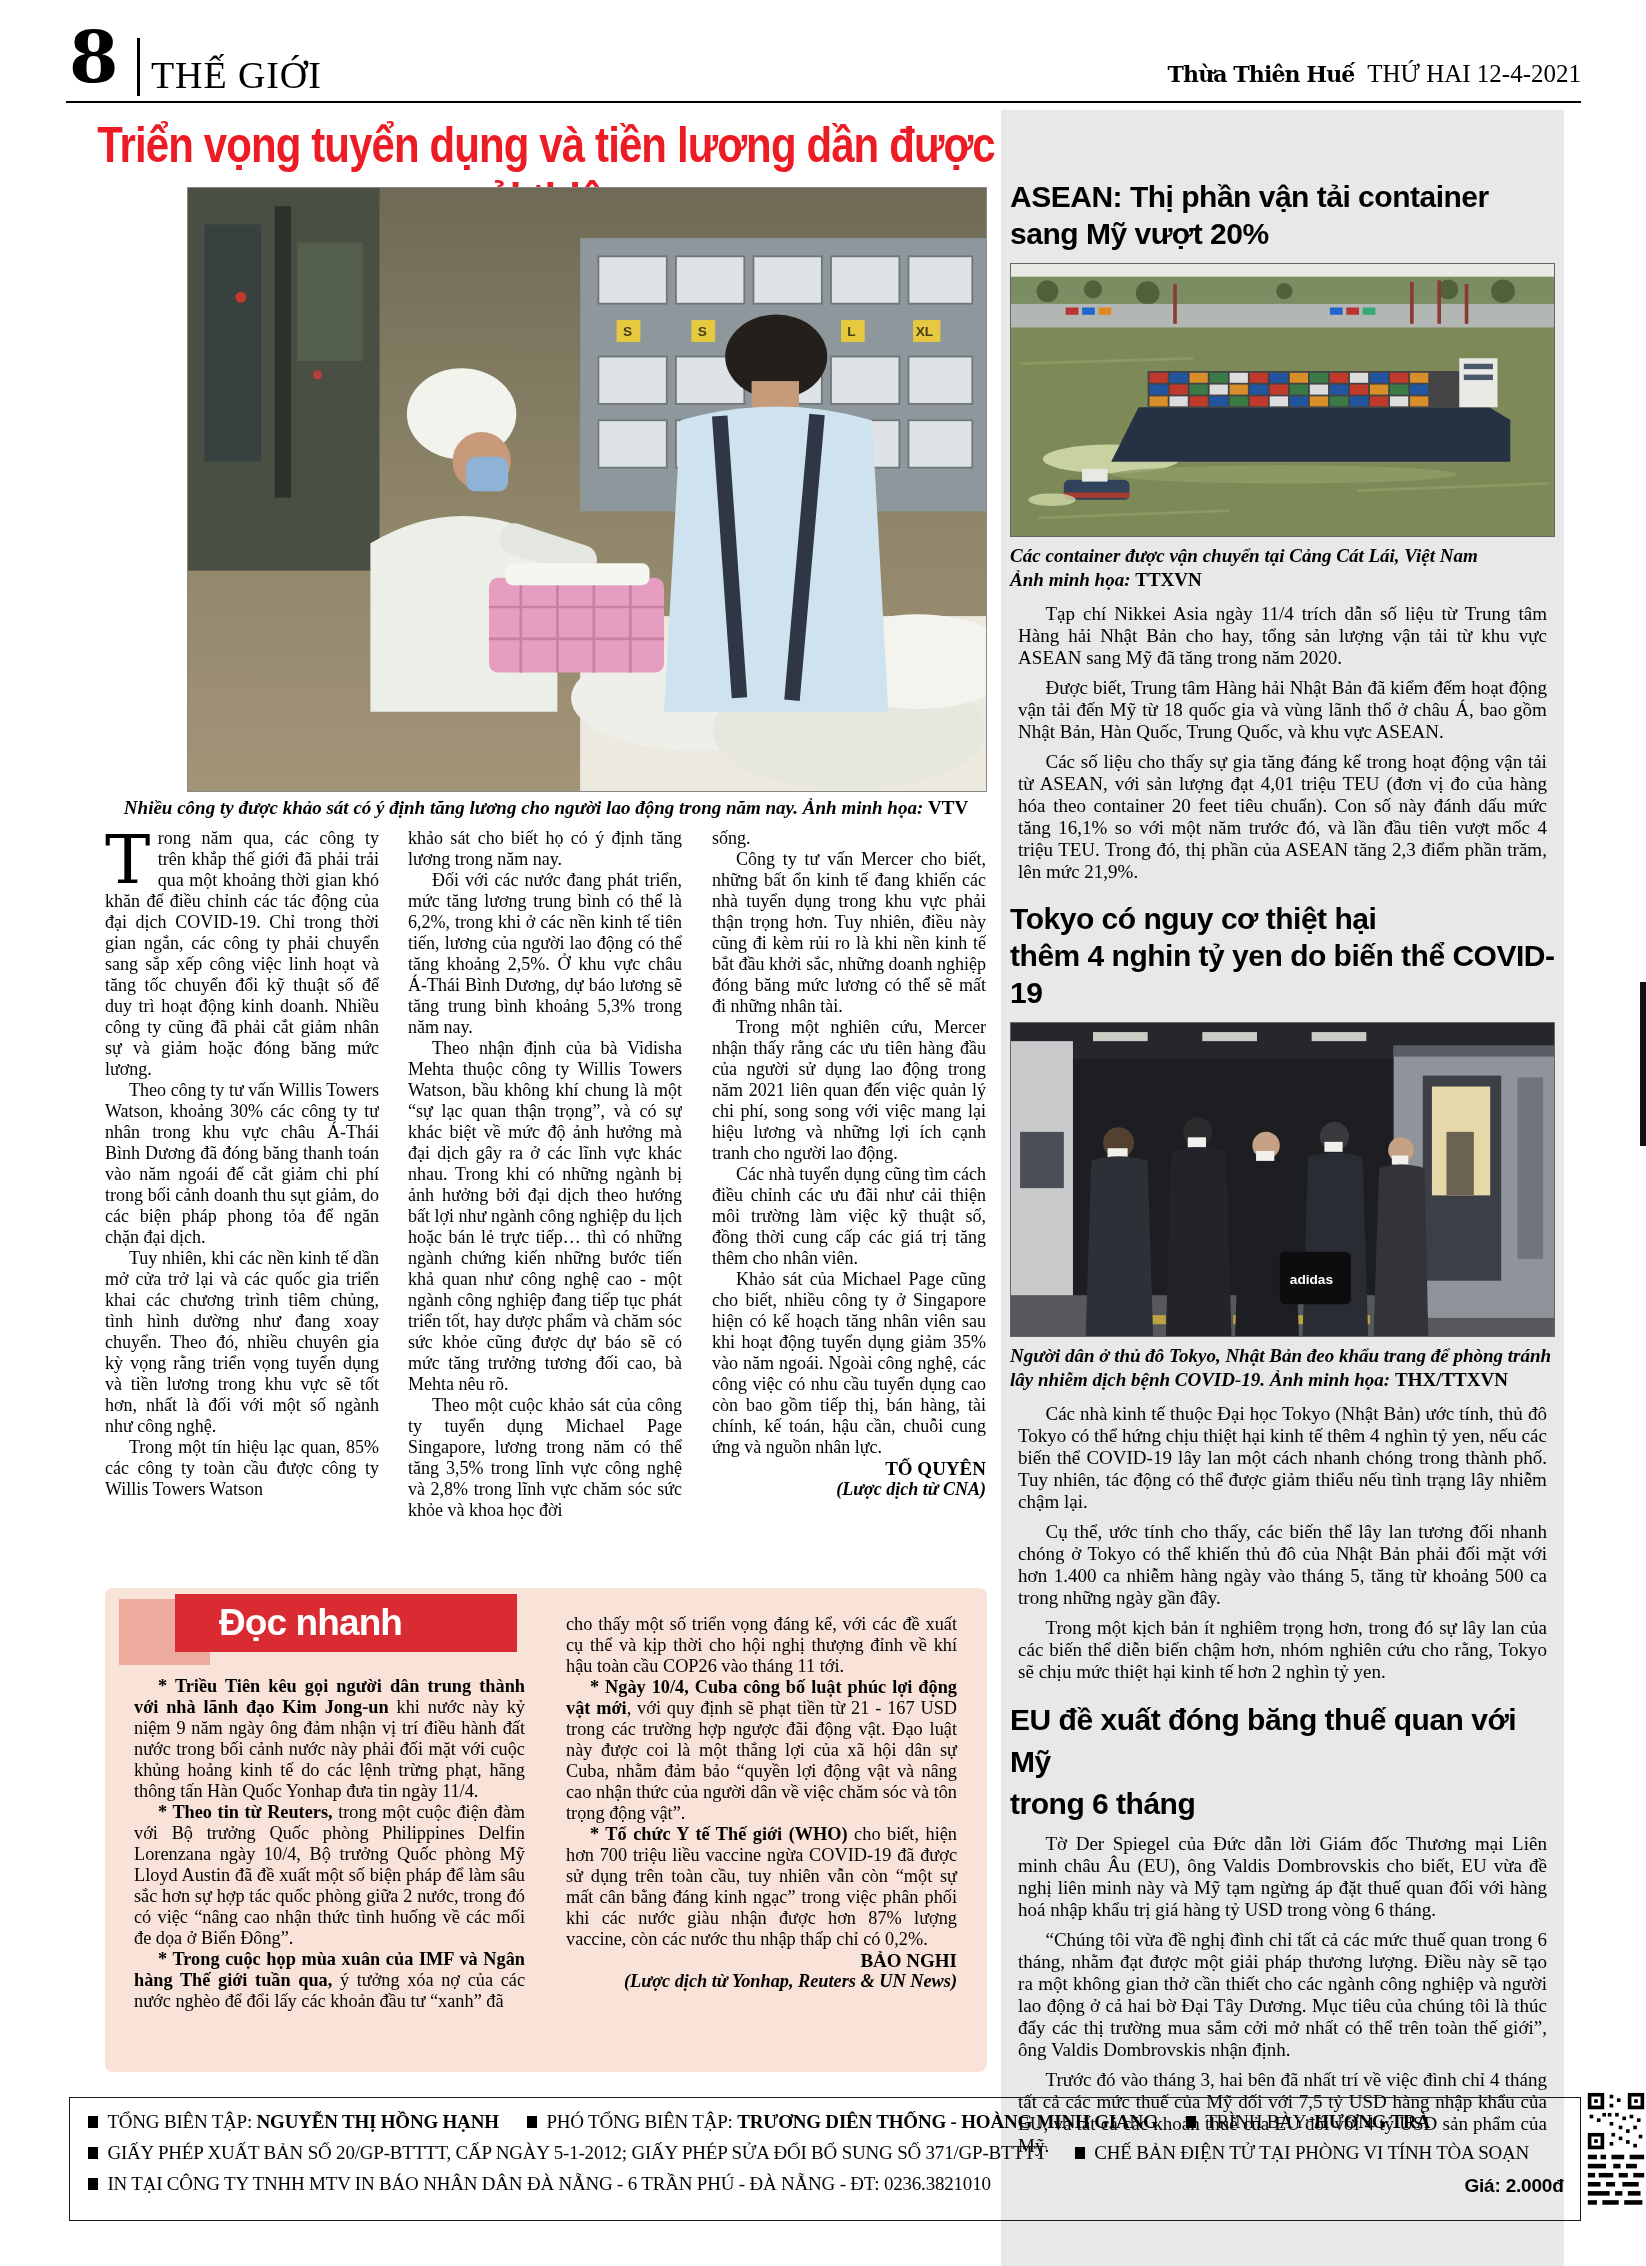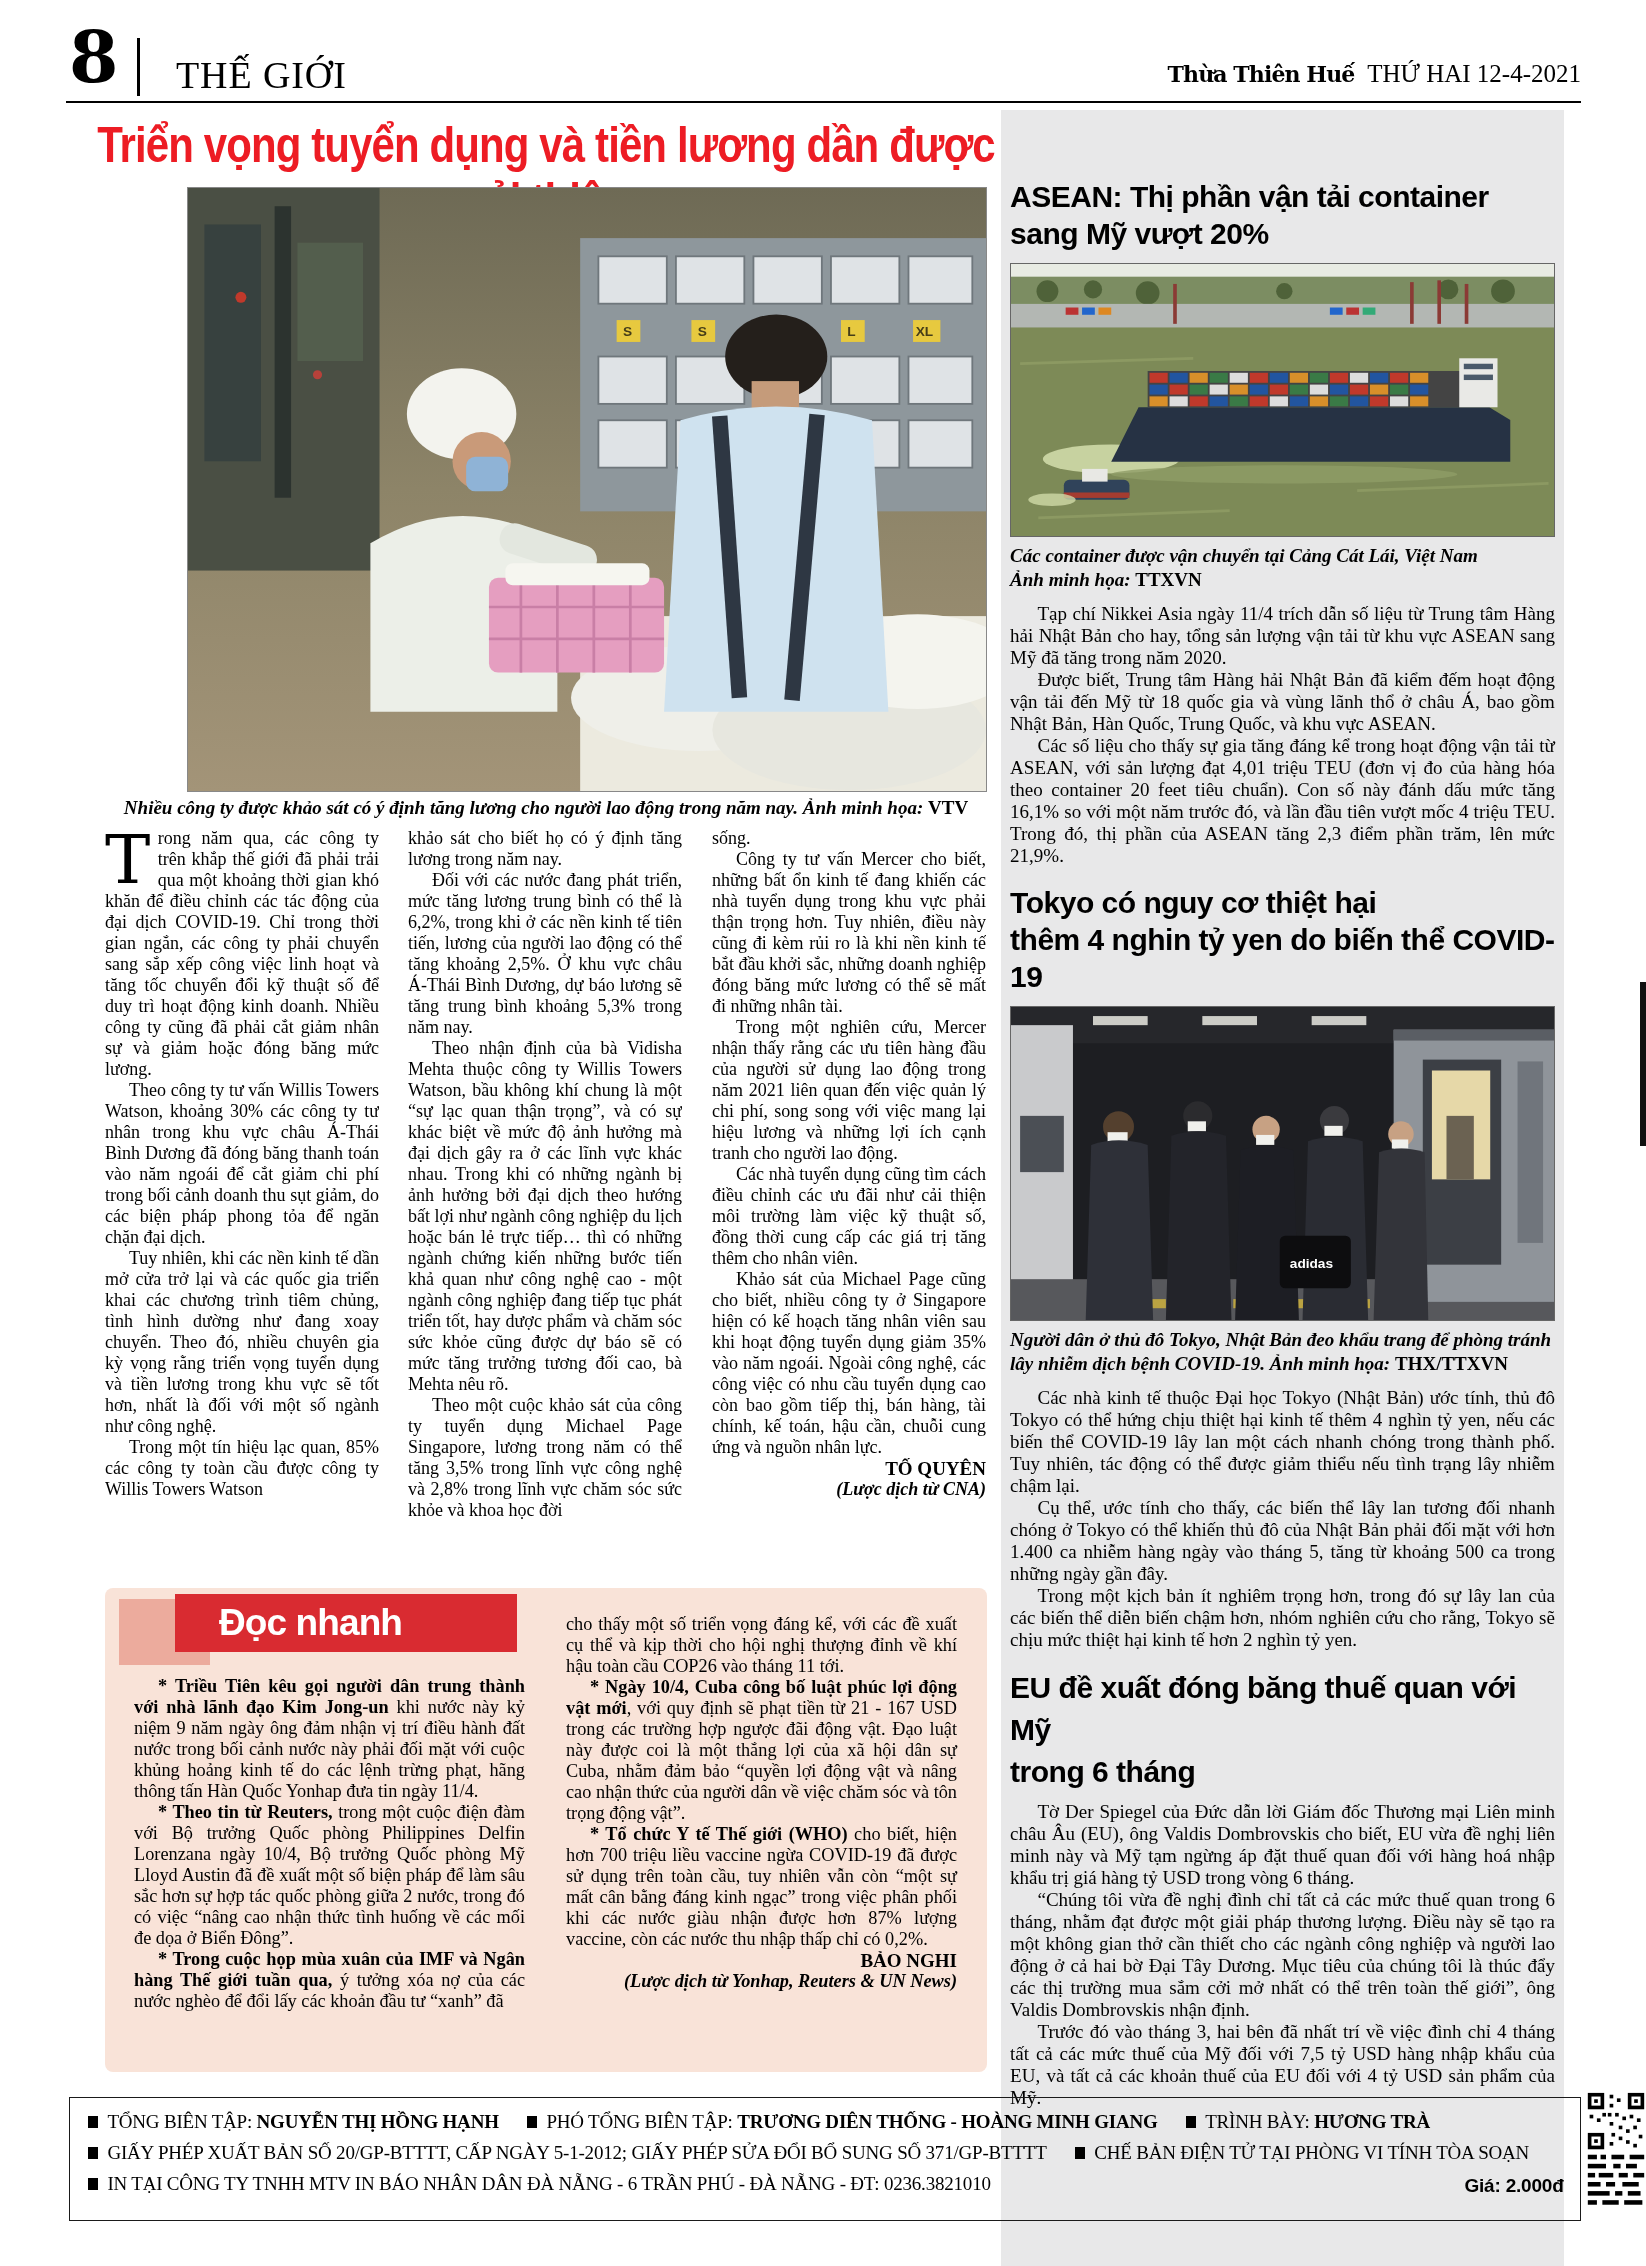--- a/index.html
+++ b/index.html
@@ -3,21 +3,21 @@
 <meta charset="utf-8">
 <style>
   html,body{margin:0;padding:0;background:#fff;}
   .page{position:relative;width:1647px;height:2267px;background:#fff;overflow:hidden;
         font-family:"Liberation Serif",serif;color:#000;}
   
   .page-num{position:absolute;left:69px;top:22px;font-size:71px;font-weight:bold;
             font-family:"DejaVu Serif",serif;line-height:1;}
   .hdr-divider{position:absolute;left:137px;top:38px;width:2.7px;height:58px;background:#000;}
   .section-name{position:absolute;left:151px;top:53px;font-size:38px;letter-spacing:0.9px;
-                font-family:"Liberation Serif",serif;margin-left:25px;}
+                font-family:"Liberation Serif",serif;}
   .masthead-wrap{position:absolute;right:66px;top:60px;text-align:right;white-space:nowrap;}
   .masthead{font-family:"DejaVu Serif",serif;font-weight:bold;font-size:22px;letter-spacing:-0.9px;}
   .issue-date{font-size:25px;margin-left:9.1px;}
   .hdr-rule{position:absolute;left:66px;top:101px;width:1515px;height:1.8px;background:#000;}
   
   .main-title{position:absolute;left:96px;top:117px;width:900px;text-align:center;
               font-family:"Liberation Sans",sans-serif;font-weight:700;font-size:42px;
               letter-spacing:-0.9px;color:#ed1c24;transform:scaleY(1.18);transform-origin:center top;}
   .main-photo{position:absolute;left:187px;top:187px;width:800px;height:605px;border:0.9px solid #888;
               box-sizing:border-box;}
@@ -38,21 +38,21 @@
   .sidebar{position:absolute;left:1001px;top:110px;width:563px;height:2162px;
            background:#e8e8e9;overflow:hidden;}
   .sb-inner{padding:68px 9.1px 0 9.1px;}
   .sb-title{font-family:"Liberation Sans",sans-serif;font-weight:700;font-size:30px;
             line-height:37px;letter-spacing:-0.5px;margin:0 0 11px 0;}
   .sb-title-eu{line-height:42px;margin:0 0 7.3px 0;}
   .sb-photo{width:545px;border:0.9px solid #666;box-sizing:border-box;margin:0 0 7.3px 0;}
   .sb-photo svg{display:block;width:100%;height:100%;}
   .sb-caption{font-weight:bold;font-style:italic;font-size:19px;line-height:24px;margin:0 0 11px 0;}
   .sb-body{margin:0 0 16.4px 0;}
-  .sb-body p{margin:0;text-indent:27.4px;font-size:19px;line-height:22px;text-align:justify;}
+  .sb-body p{margin:8px;text-indent:27.4px;font-size:19px;line-height:22px;text-align:justify;}
   
   .quick{position:absolute;left:105px;top:1588px;width:882px;height:484px;background:#f9e3d8;border-radius:8px;}
   .quick-banner-shadow{position:absolute;left:13.7px;top:11px;width:91px;height:66px;background:#ecab9d;}
   .quick-banner{position:absolute;left:70px;top:5.5px;width:342px;height:58px;background:#d92b31;
                 color:#fff;font-family:"Liberation Sans",sans-serif;font-weight:700;font-size:37px;
                 line-height:57px;padding-left:44px;box-sizing:border-box;letter-spacing:-0.9px;}
   .quick-col{position:absolute;width:391px;font-size:18.3px;line-height:21px;text-align:justify;}
   .quick-col p{margin:0;text-indent:24px;}
   .quick-col p.noindent{text-indent:0;}
   .quick-col-left{left:29px;top:88px;}

